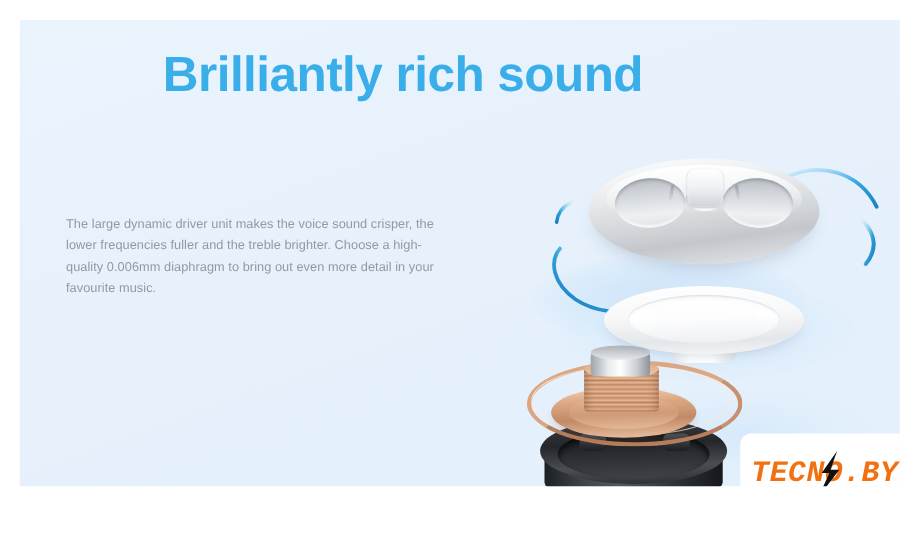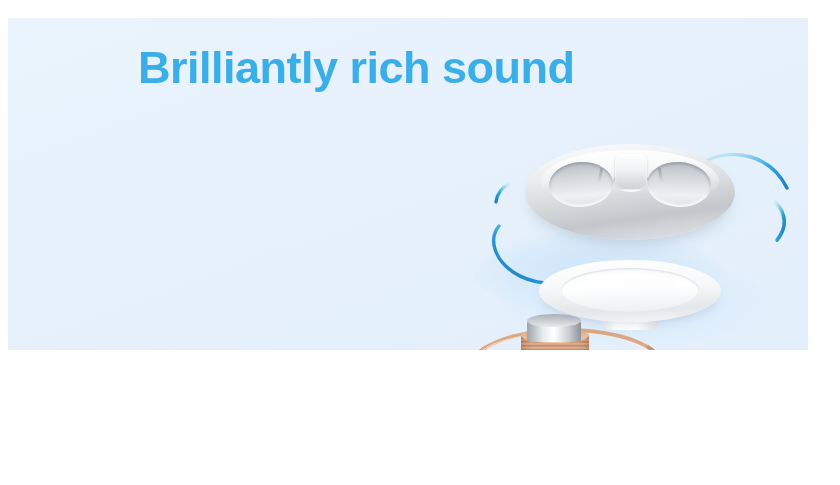--- a/index.html
+++ b/index.html
@@ -17,24 +17,24 @@
   #promo-banner {
     position: relative;
     width: 840px;
     height: 485px;
     background: #ffffff;
   }
 
   
   .card {
     position: absolute;
-    left: 8px;
+    left: 18px;
     top: 18px;
     width: 800px;
-    height: 332px;
+    height: 424px;
     background: linear-gradient(160deg, #eaf4fd 0%, #e6f1fc 45%, #e3effb 100%);
     overflow: hidden;
   }
 
   
   .headline {
     position: absolute;
     left: 130px;
     top: 24px;
     font-size: 45px;
@@ -323,20 +323,21 @@
 </head>
 <body>
 
 <div id="promo-banner">
 
   <div class="card">
 
     <div class="headline">Brilliantly rich sound</div>
 
     <div class="copy">
+      <p class="copy-body">The large dynamic driver unit makes the voice sound crisper, the lower frequencies fuller and the treble brighter. Choose a high-quality 0.006mm diaphragm to bring out even more detail in your favourite music.</p>
     </div>
 
     <div class="product">
 
       <div class="halo halo-a"></div>
       <div class="halo halo-b"></div>
       <div class="halo halo-c"></div>
 
       <svg class="arc" style="left:232px; top:22px;" width="110" height="110" viewBox="0 0 110 110">
         <defs>

